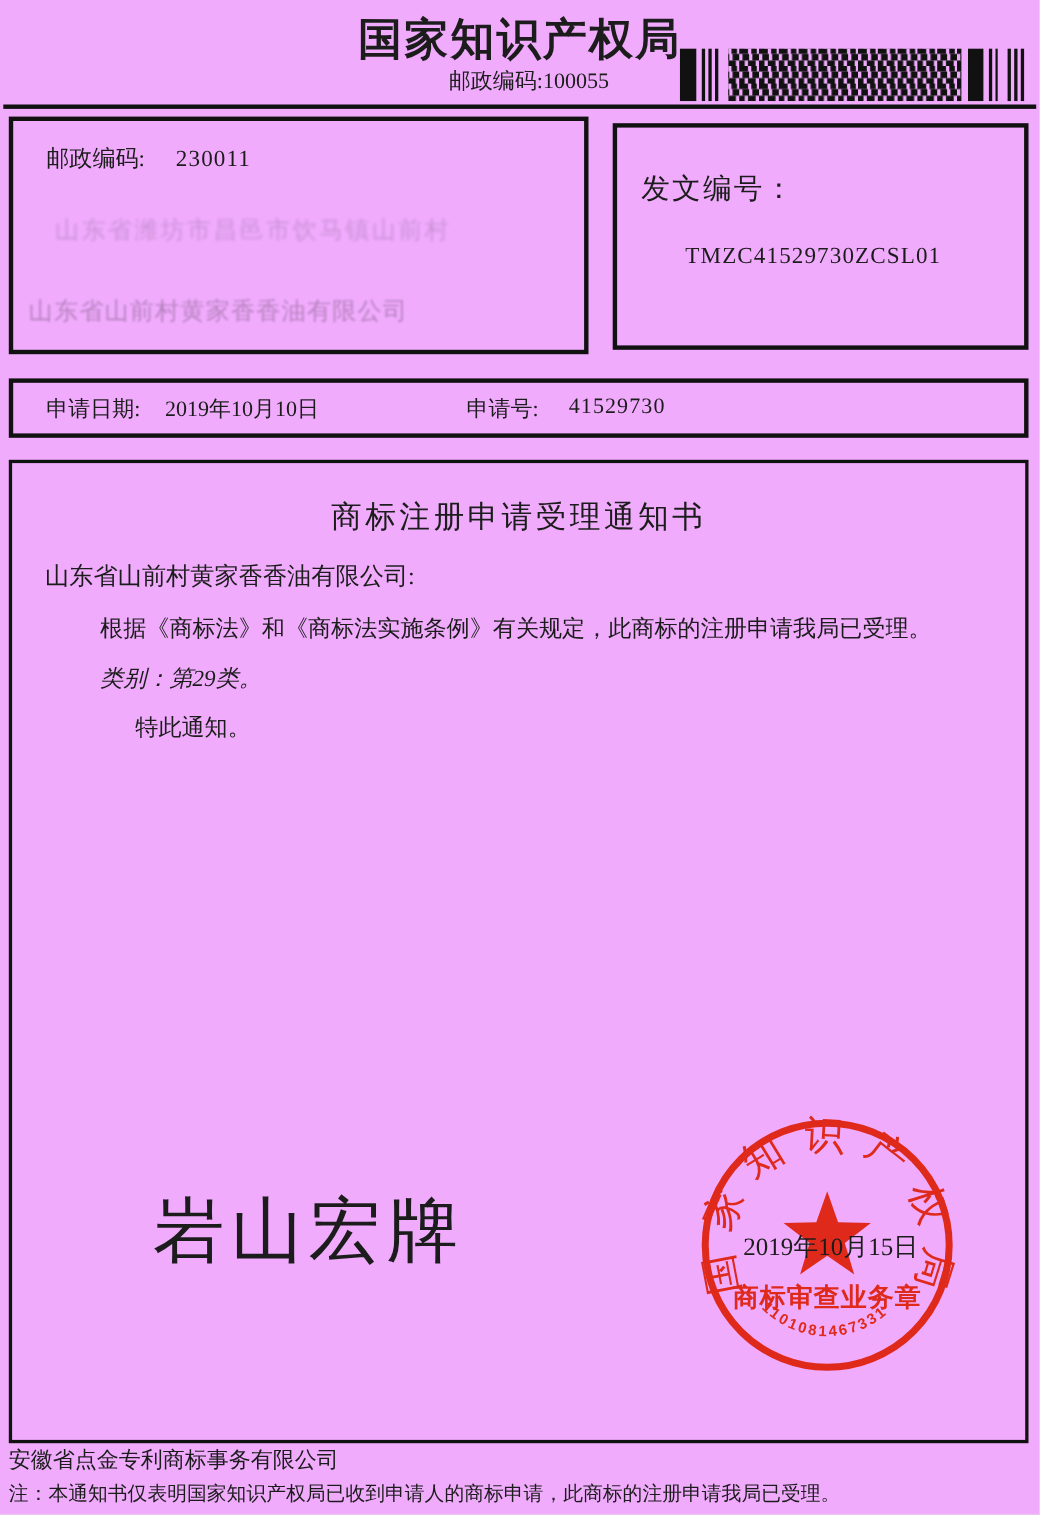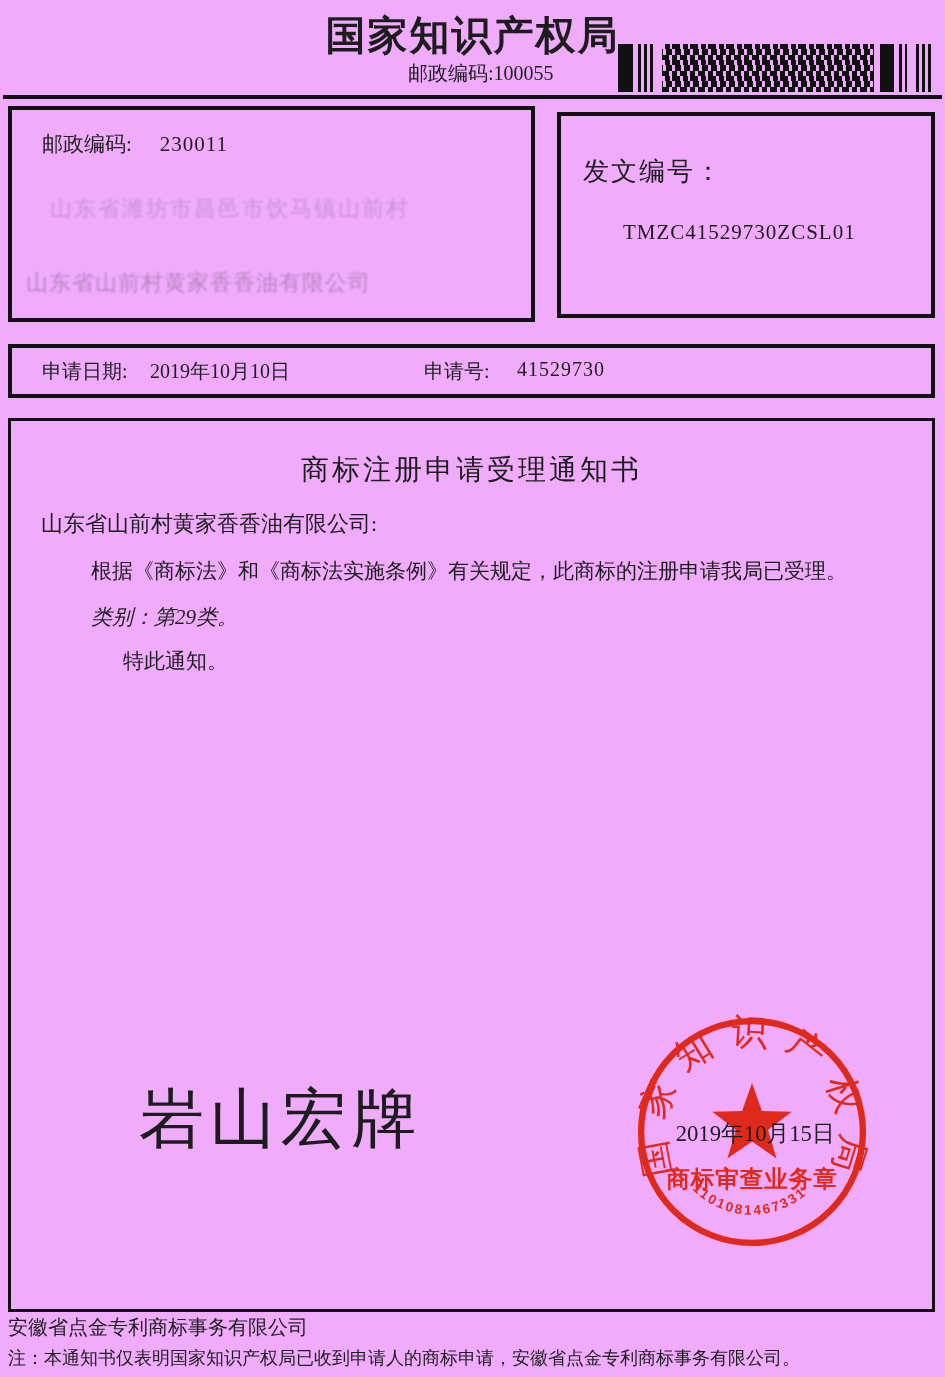--- a/index.html
+++ b/index.html
@@ -130,19 +130,19 @@
     <text x="132" y="193" text-anchor="middle" fill="#df2a1b" font-size="26" letter-spacing="1" font-weight="bold" font-family="Liberation Serif, DejaVu Serif, serif">商标审查业务章</text>
     <text fill="#df2a1b" font-size="15" letter-spacing="2.5" font-weight="bold" font-family="Liberation Sans, DejaVu Sans, sans-serif">
       <textPath href="#arcBottom" startOffset="6">1101081467331</textPath>
     </text>
     <text x="48" y="142" fill="#1c1c1c" font-size="25" font-family="Liberation Serif, DejaVu Serif, serif">2019年10月15日</text>
   </svg>
 
   <div class="abs agency">安徽省点金专利商标事务有限公司</div>
   <div class="abs note-row">
     <span class="note-label">注：</span>
-    <span class="note-text">本通知书仅表明国家知识产权局已收到申请人的商标申请，安徽省点金专利商标事务有限公司。</span>
+    <span class="note-text">本通知书仅表明国家知识产权局已收到申请人的商标申请，此商标的注册申请我局已受理。</span>
     <span class="page-ind">
       <span>当前页/总页：</span><span>1/1</span>
     </span>
   </div>
 
 </div>
 
 </body></html>

